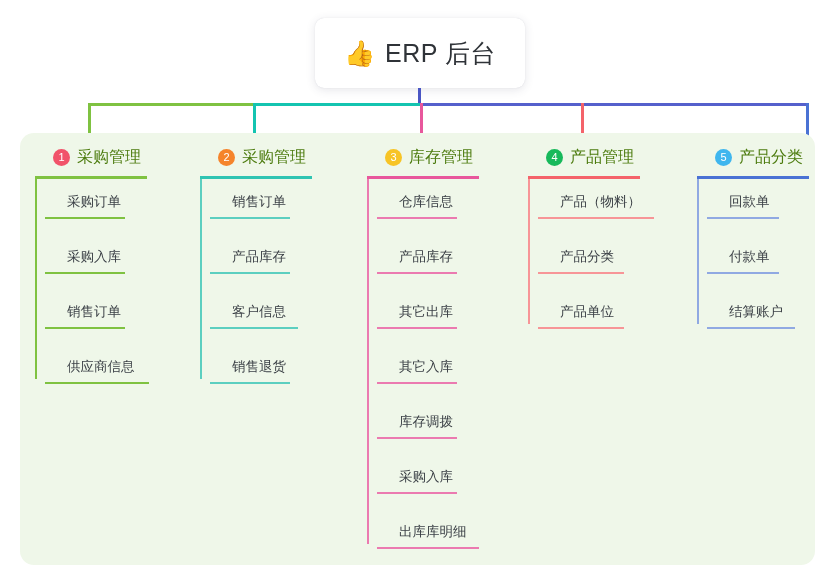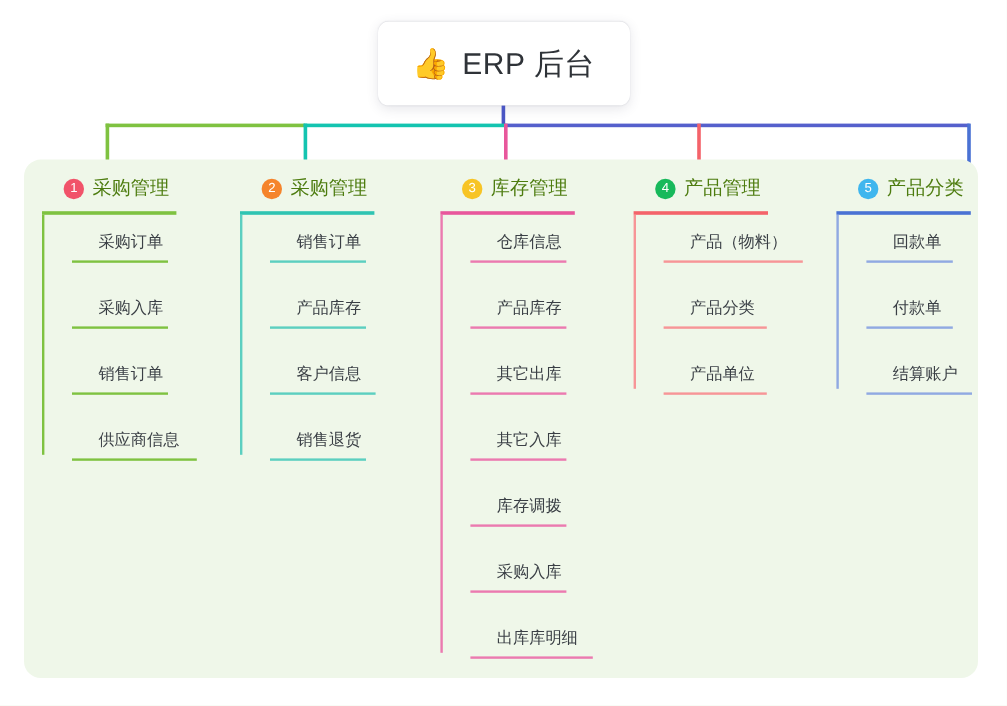--- a/index.html
+++ b/index.html
@@ -113,21 +113,21 @@
     white-space: nowrap;
   }
   .col-underline {
     height: 3px;
     margin-top: 7px;
   }
 
   
   .leaf-area {
     position: relative;
-    padding-left: 25px;
+    padding-left: 10px;
     box-sizing: border-box;
   }
   .spine {
     position: absolute;
     left: 0px;
     top: 0px;
     width: 2px;
   }
   .leaf {
     position: relative;

